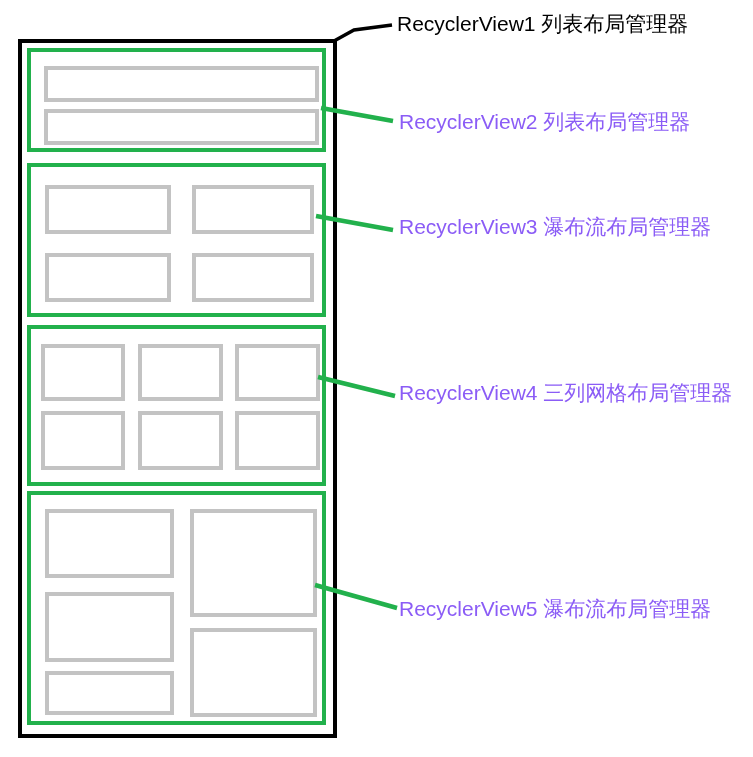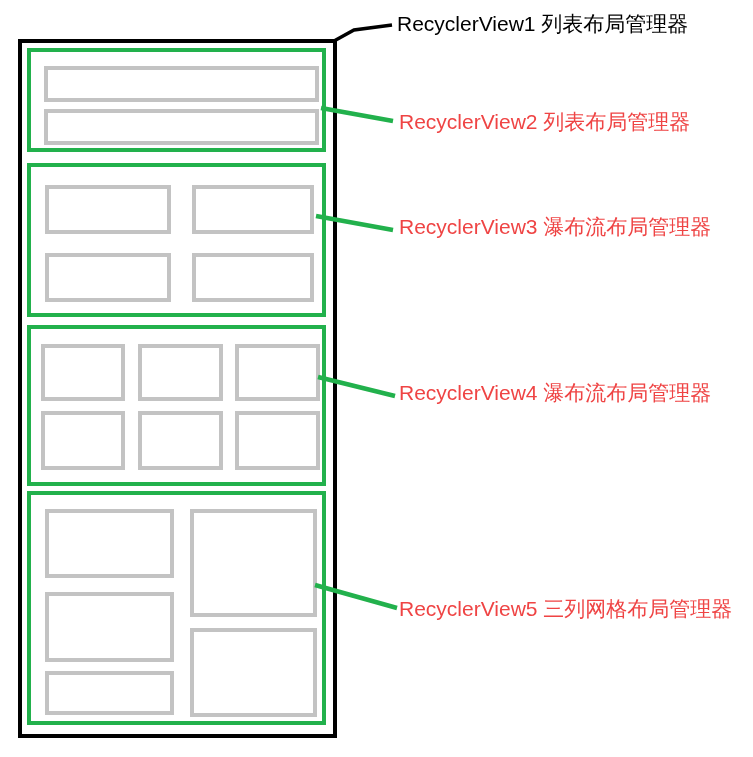--- a/index.html
+++ b/index.html
@@ -33,21 +33,21 @@
     background: #ffffff;
   }
   .label {
     position: absolute;
     font-size: 21px;
     line-height: 22px;
     white-space: nowrap;
     letter-spacing: 0px;
   }
   .label-black { color: #000000; }
-  .label-green { color: #ef4444; text-align: right; }
+  .label-green { color: #8b5cf6; text-align: right; }
   .leader-svg {
     position: absolute;
     left: 0;
     top: 0;
     width: 753px;
     height: 757px;
     pointer-events: none;
   }
 </style>
 </head>
@@ -90,16 +90,16 @@
     <polyline points="334,41 354,30 392,25" fill="none" stroke="#000000" stroke-width="3.5"></polyline>
     <line x1="321" y1="108" x2="393" y2="121" stroke="#22b14c" stroke-width="4.5"></line>
     <line x1="316" y1="216" x2="393" y2="230" stroke="#22b14c" stroke-width="4.5"></line>
     <line x1="318" y1="377" x2="395" y2="396" stroke="#22b14c" stroke-width="4.5"></line>
     <line x1="315" y1="585" x2="397" y2="608" stroke="#22b14c" stroke-width="4.5"></line>
   </svg>
 
   <div class="label label-black" style="left:397px; top:13px;">RecyclerView1 列表布局管理器</div>
   <div class="label label-green" style="left:399px; top:111px;">RecyclerView2 列表布局管理器</div>
   <div class="label label-green" style="left:399px; top:216px;">RecyclerView3 瀑布流布局管理器</div>
-  <div class="label label-green" style="left:399px; top:382px;">RecyclerView4 瀑布流布局管理器</div>
-  <div class="label label-green" style="left:399px; top:598px;">RecyclerView5 三列网格布局管理器</div>
+  <div class="label label-green" style="left:399px; top:382px;">RecyclerView4 三列网格布局管理器</div>
+  <div class="label label-green" style="left:399px; top:598px;">RecyclerView5 瀑布流布局管理器</div>
 
 </div>
 
 </body></html>

